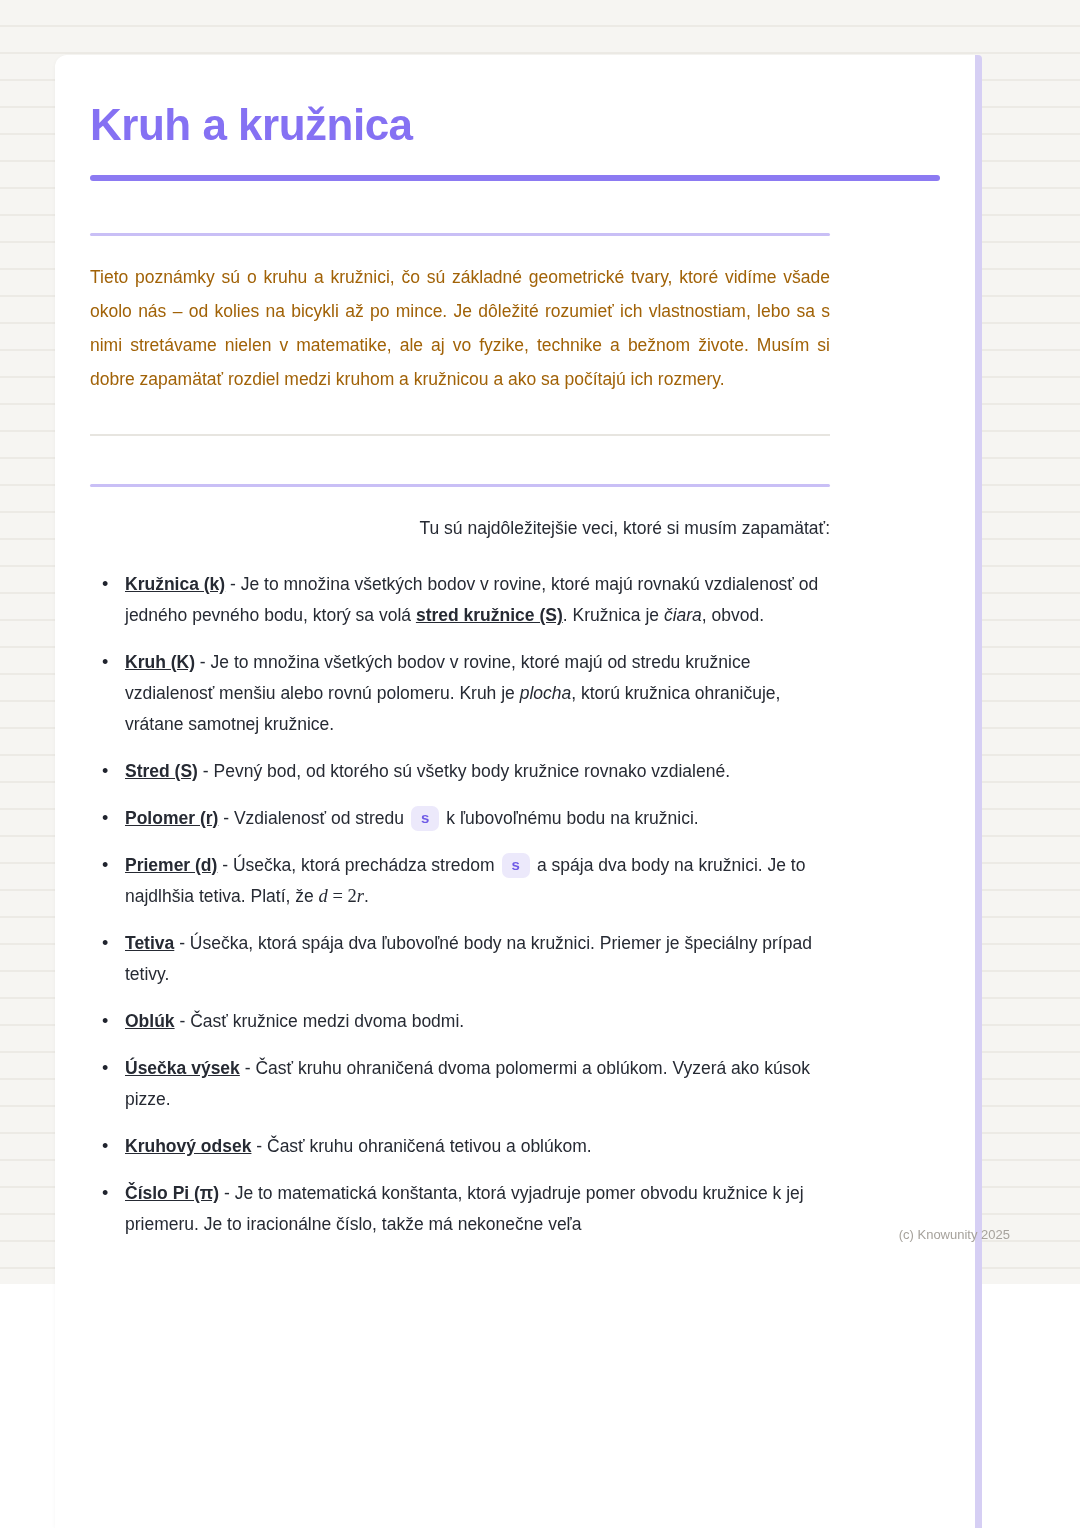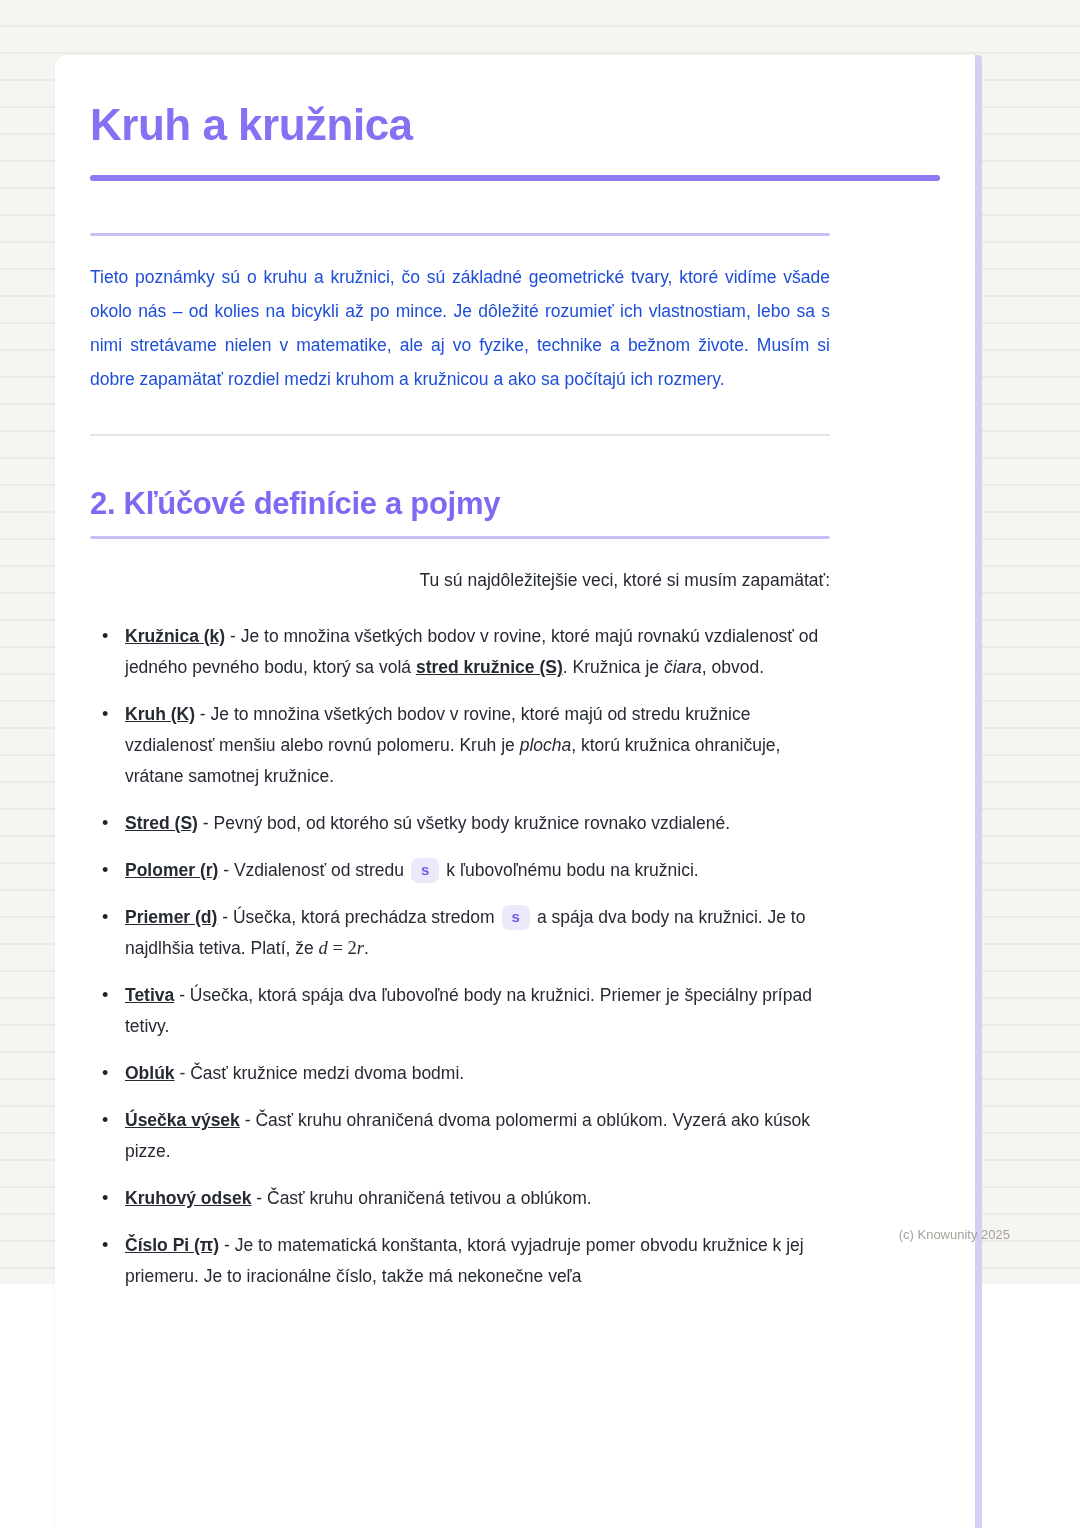--- a/index.html
+++ b/index.html
@@ -72,21 +72,21 @@
     width: 740px;
     height: 3px;
     border-radius: 2px;
     background: #c9bff6;
   }
   p.para {
     margin: 24px 0 0 0;
     width: 740px;
     font-size: 17.5px;
     line-height: 34px;
-    color: #1d4ed8;
+    color: #a16207;
     text-align: justify;
   }
   p.lead {
     margin: 26px 0 0 0;
     width: 740px;
     font-size: 17.5px;
     line-height: 30px;
     color: #262a33;
     text-align: right;
   }
@@ -162,21 +162,20 @@
     <div class="title-rule"></div>
 
     <section class="sec1">
       <div class="h2-rule"></div>
       <p class="para">Tieto poznámky sú o kruhu a kružnici, čo sú základné geometrické tvary, ktoré vidíme všade okolo nás – od kolies na bicykli až po mince. Je dôležité rozumieť ich vlastnostiam, lebo sa s nimi stretávame nielen v matematike, ale aj vo fyzike, technike a bežnom živote. Musím si dobre zapamätať rozdiel medzi kruhom a kružnicou a ako sa počítajú ich rozmery.</p>
     </section>
 
     <div class="divider"></div>
 
     <section class="sec2">
-      <h2 class="section-heading">2. Kľúčové definície a pojmy</h2>
       <div class="h2-rule"></div>
       <p class="lead">Tu sú najdôležitejšie veci, ktoré si musím zapamätať:</p>
       <ul class="def-list" id="def-list">
           <li><span class="seg-bold">Kružnica (k)</span><span class="seg-normal"> - Je to množina všetkých bodov v rovine, ktoré majú rovnakú vzdialenosť od jedného pevného bodu, ktorý sa volá </span><span class="seg-bold">stred kružnice (S)</span><span class="seg-normal">. Kružnica je </span><span class="seg-italic">čiara</span><span class="seg-normal">, obvod.</span></li>
           <li><span class="seg-bold">Kruh (K)</span><span class="seg-normal"> - Je to množina všetkých bodov v rovine, ktoré majú od stredu kružnice vzdialenosť menšiu alebo rovnú polomeru. Kruh je </span><span class="seg-italic">plocha</span><span class="seg-normal">, ktorú kružnica ohraničuje, vrátane samotnej kružnice.</span></li>
           <li><span class="seg-bold">Stred (S)</span><span class="seg-normal"> - Pevný bod, od ktorého sú všetky body kružnice rovnako vzdialené.</span></li>
           <li><span class="seg-bold">Polomer (r)</span><span class="seg-normal"> - Vzdialenosť od stredu</span><span class="seg-chip">s</span><span class="seg-normal">k ľubovoľnému bodu na kružnici.</span></li>
           <li><span class="seg-bold">Priemer (d)</span><span class="seg-normal"> - Úsečka, ktorá prechádza stredom</span><span class="seg-chip">s</span><span class="seg-normal">a spája dva body na kružnici. Je to najdlhšia tetiva. Platí, že </span><span class="seg-math">d</span><span class="seg-mathup"> = 2</span><span class="seg-math">r</span><span class="seg-normal">.</span></li>
           <li><span class="seg-bold">Tetiva</span><span class="seg-normal"> - Úsečka, ktorá spája dva ľubovoľné body na kružnici. Priemer je špeciálny prípad tetivy.</span></li>
           <li><span class="seg-bold">Oblúk</span><span class="seg-normal"> - Časť kružnice medzi dvoma bodmi.</span></li>

